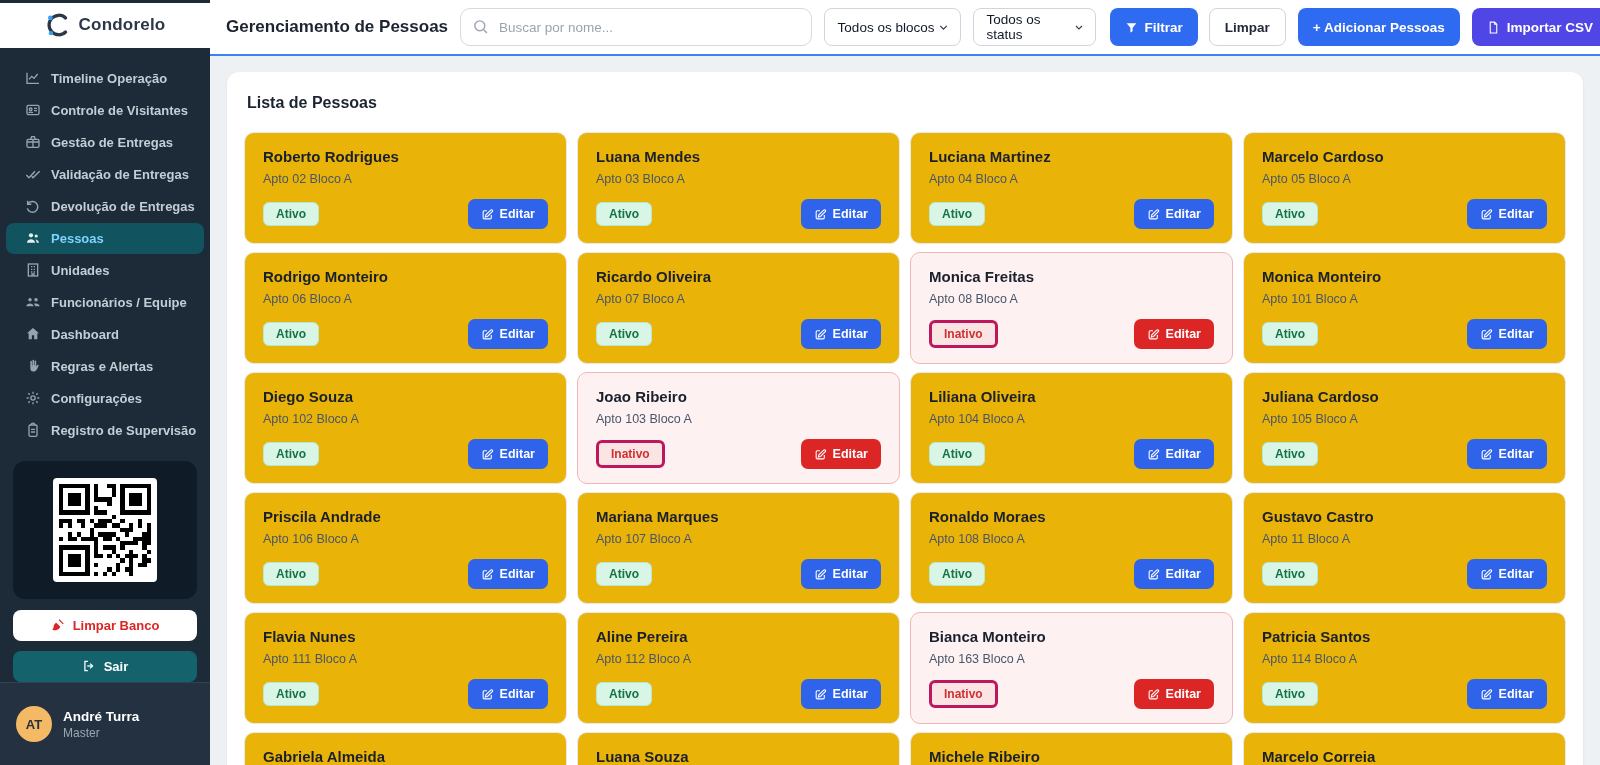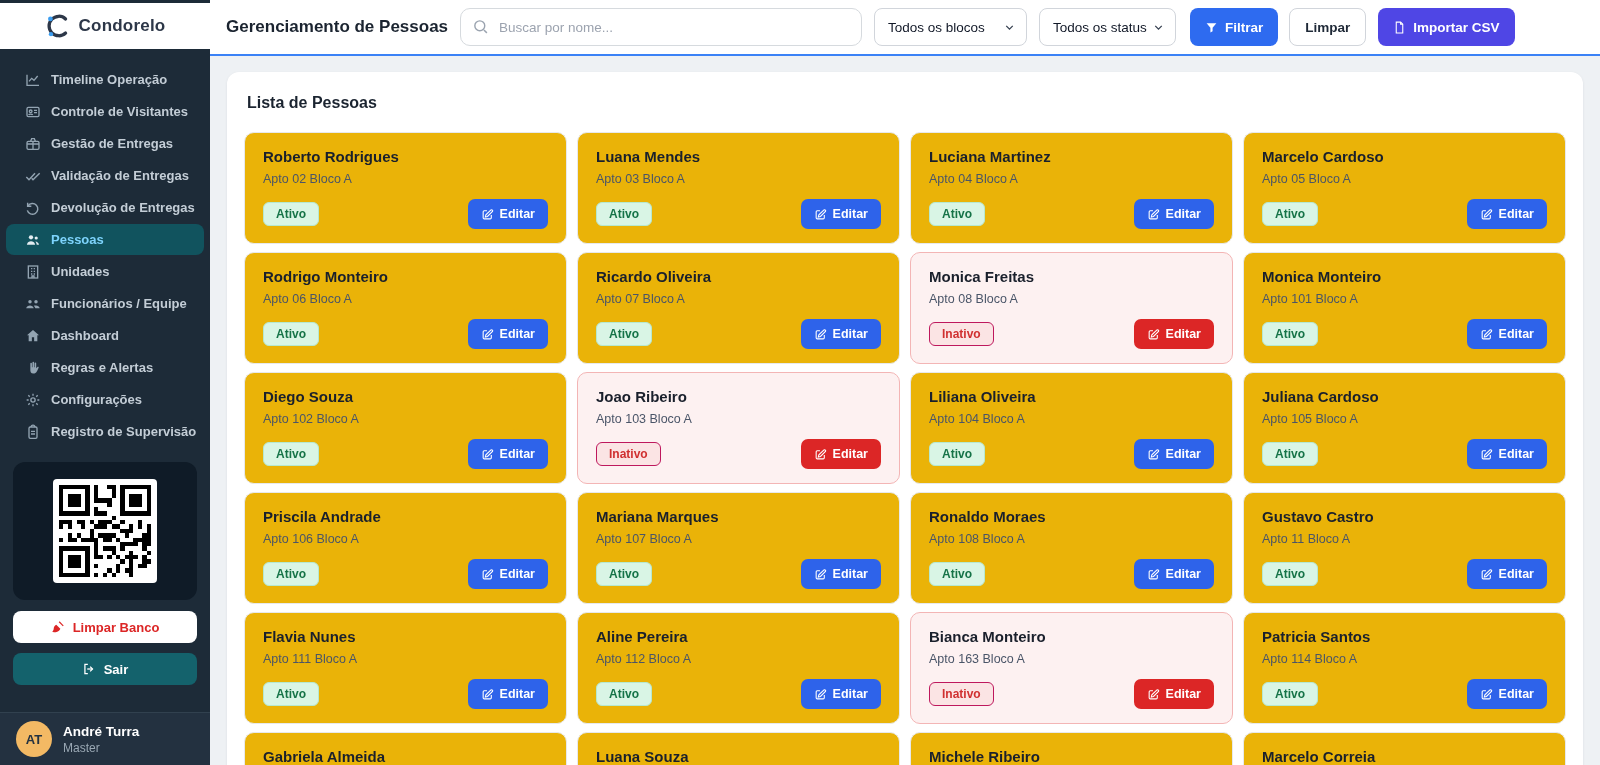--- a/index.html
+++ b/index.html
@@ -19,21 +19,21 @@
 
   .qr-box { margin:10px 13px 0 13px; background:#0f1b27; border-radius:12px; padding:17px 0; display:flex; justify-content:center; }
   .qr-inner { width:104px; height:104px; background:#ffffff; border-radius:4px; padding:6px; }
   .qr-inner svg { width:92px; height:92px; display:block; }
 
   .side-btn { margin:11px 13px 0 13px; height:32px; border-radius:8px; display:flex; align-items:center; justify-content:center; gap:8px; font-size:13px; font-weight:700; cursor:pointer; border:none; }
   .btn-cleardb { background:#ffffff; color:#dc2626; }
   .btn-logout { background:#14626c; color:#ffffff; margin-top:10px; }
   .side-btn svg { width:14px; height:14px; }
 
-  .sidebar-user { margin-top:auto; background:#233140; border-top:1px solid #31414f; padding:8px 16px; display:flex; align-items:center; gap:11px; }
+  .sidebar-user { margin-top:auto; background:#233140; border-top:1px solid #31414f; padding:23px 16px; display:flex; align-items:center; gap:11px; }
   .avatar { width:36px; height:36px; border-radius:50%; background:#f3b964; color:#243240; font-size:13px; font-weight:700; display:flex; align-items:center; justify-content:center; }
   .user-name { color:#ffffff; font-size:13.5px; font-weight:700; }
   .user-role { color:#9aa8b4; font-size:12px; margin-top:2px; }
 
   
   .main { flex:1; display:flex; flex-direction:column; overflow:hidden; }
   .topbar { height:56px; background:#ffffff; border-bottom:2px solid #3b82f6; display:flex; align-items:center; padding:0 0 0 16px; overflow:hidden; }
   .page-title { font-size:17px; font-weight:700; color:#1b2430; white-space:nowrap; margin-right:12px; }
   .search-wrap { position:relative; width:402px; min-width:260px; margin-right:12px; }
   .search-wrap svg { position:absolute; left:12px; top:10px; width:17px; height:17px; color:#9aa3af; }
@@ -54,21 +54,21 @@
   .panel { background:#ffffff; border-radius:12px; box-shadow:0 1px 3px rgba(16,24,40,.08); padding:22px 17px 17px 17px; min-height:760px; }
   .panel h2 { font-size:16px; font-weight:700; color:#1b2430; margin:0 0 20px 3px; }
 
   .grid { display:grid; grid-template-columns:repeat(4,1fr); gap:8px 10px; }
   .card { background:#eab308; border:1px solid #e7e9ec; border-radius:10px; padding:15px 18px 14px 18px; min-height:96px; }
   .card .pname { font-size:15px; font-weight:700; color:#1a202c; }
   .card .punit { font-size:12.5px; color:#4a5568; margin-top:7px; }
   .card .crow { display:flex; align-items:center; justify-content:space-between; margin-top:13px; }
   .badge { font-size:12px; font-weight:700; padding:4px 12px; border-radius:6px; }
   .badge.ativo { background:#d9f5e5; border:1px solid #b6e9cf; color:#157347; }
-  .badge.inativo { background:#fbe4e4; border:1px solid #be185d; color:#d03030; }
+  .badge.inativo { background:#fbe4e4; border:3px solid #be185d; color:#d03030; }
   .btn-edit { height:30px; border:none; border-radius:7px; background:#2e63ea; color:#fff; font-size:12.5px; font-weight:700; display:flex; align-items:center; gap:6px; padding:0 13px; cursor:pointer; font-family:"Liberation Sans", sans-serif; }
   .btn-edit svg { width:13px; height:13px; }
   .card.inactive { background:#fdf1f1; border-color:#f3b5b5; }
   .card.inactive .btn-edit { background:#dc2626; }
 
   .logo-mark { position:relative; width:26px; height:26px; }
   .logo-mark svg { width:26px; height:26px; }
 </style>
 </head>
 <body>
@@ -471,20 +471,21 @@
 
       <button class="btn btn-filter">
         <svg viewBox="0 0 24 24" fill="currentColor">
           <path d="M3 4h18l-7 8.5V19l-4 2v-8.5L3 4z"></path>
         </svg>
         <span>Filtrar</span>
       </button>
 
       <button class="btn btn-clear">Limpar</button>
 
+      <button class="btn btn-add">+ Adicionar Pessoas</button>
 
       <button class="btn btn-import">
         <svg viewBox="0 0 24 24" fill="none" stroke="currentColor" stroke-width="2">
           <path d="M6 2h8l4 4v16H6V2z"></path>
             <path d="M14 2v4h4"></path>
         </svg>
         <span>Importar CSV</span>
       </button>
     </header>
 

